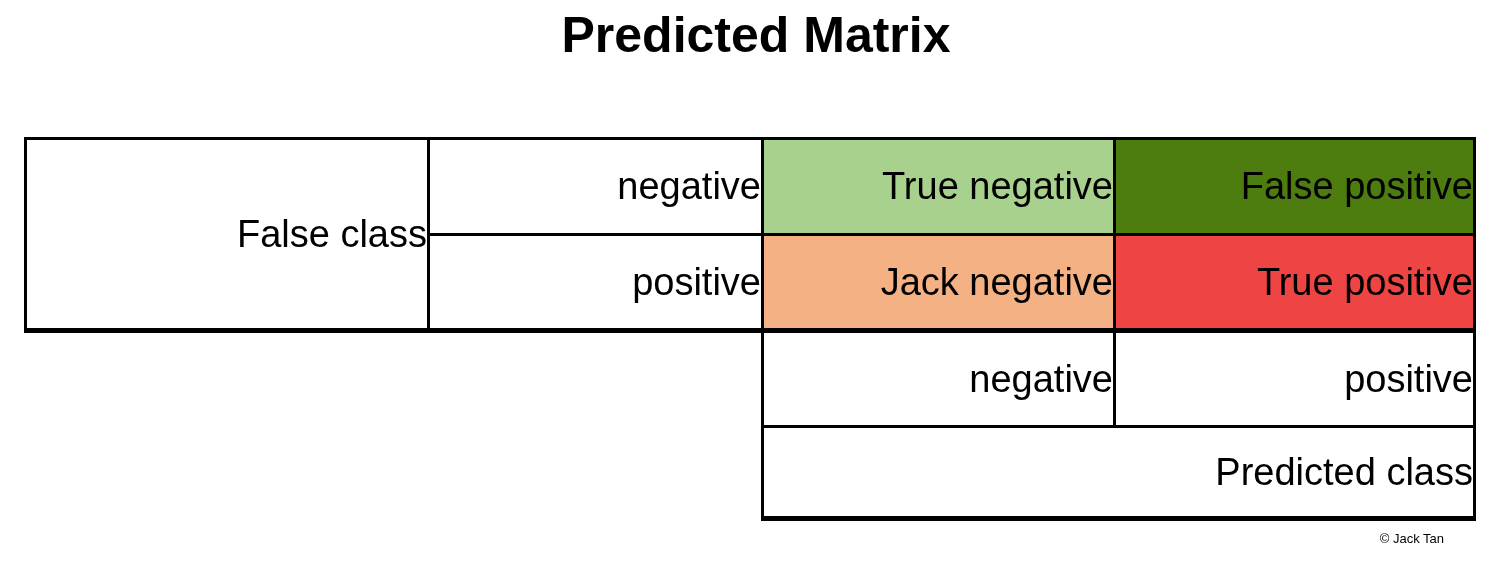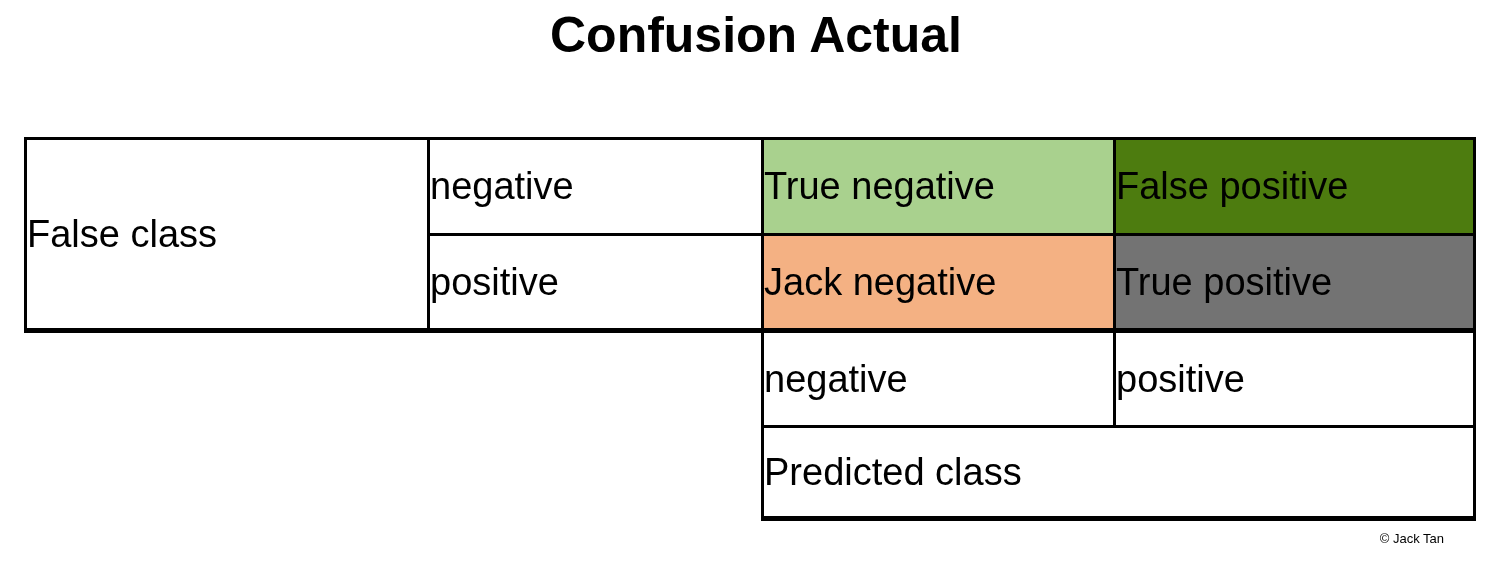--- a/index.html
+++ b/index.html
@@ -24,21 +24,21 @@
     font-weight: 700;
     color: #000000;
   }
   table.cm {
     position: absolute;
     left: 24px; top: 137px;
     border-collapse: collapse;
     table-layout: fixed;
   }
   table.cm td {
-    text-align: left;
+    text-align: right;
     vertical-align: middle;
     font-size: 38px;
     color: #000000;
     background: #ffffff;
     overflow: hidden;
   }
   td.b { border: 3px solid #000000; }
   td.thickb { border-bottom-width: 5px; }
   td.empty { border: none; background: transparent; }
   tr.r1 { height: 96px; }
@@ -51,40 +51,40 @@
     right: 68px;
     font-size: 13px;
     color: #000000;
   }
 </style>
 </head>
 <body>
 
 <div class="page">
 
-  <div class="title">Confusion Actual</div>
+  <div class="title">Predicted Matrix</div>
 
   <table class="cm">
     <colgroup>
       <col style="width:403px">
       <col style="width:334px">
       <col style="width:352px">
       <col style="width:360px">
     </colgroup>
     <tbody>
       <tr class="r1">
         <td class="b thickb" rowspan="2">False class</td>
         <td class="b">negative</td>
         <td class="b" style="background-color: rgb(169, 209, 142);">True negative</td>
         <td class="b" style="background-color: #4d7c0f; margin-top: 47px;">False positive</td>
       </tr>
       <tr class="r2">
         <td class="b thickb">positive</td>
         <td class="b thickb" style="background-color: rgb(244, 177, 131);">Jack negative</td>
-        <td class="b thickb" style="background-color: #737373;">True positive</td>
+        <td class="b thickb" style="background-color: #ef4444;">True positive</td>
       </tr>
       <tr class="r3">
         <td class="empty" colspan="2"></td>
         <td class="b">negative</td>
         <td class="b">positive</td>
       </tr>
       <tr class="r4">
         <td class="empty" colspan="2"></td>
         <td class="b thickb" colspan="2">Predicted class</td>
       </tr>

